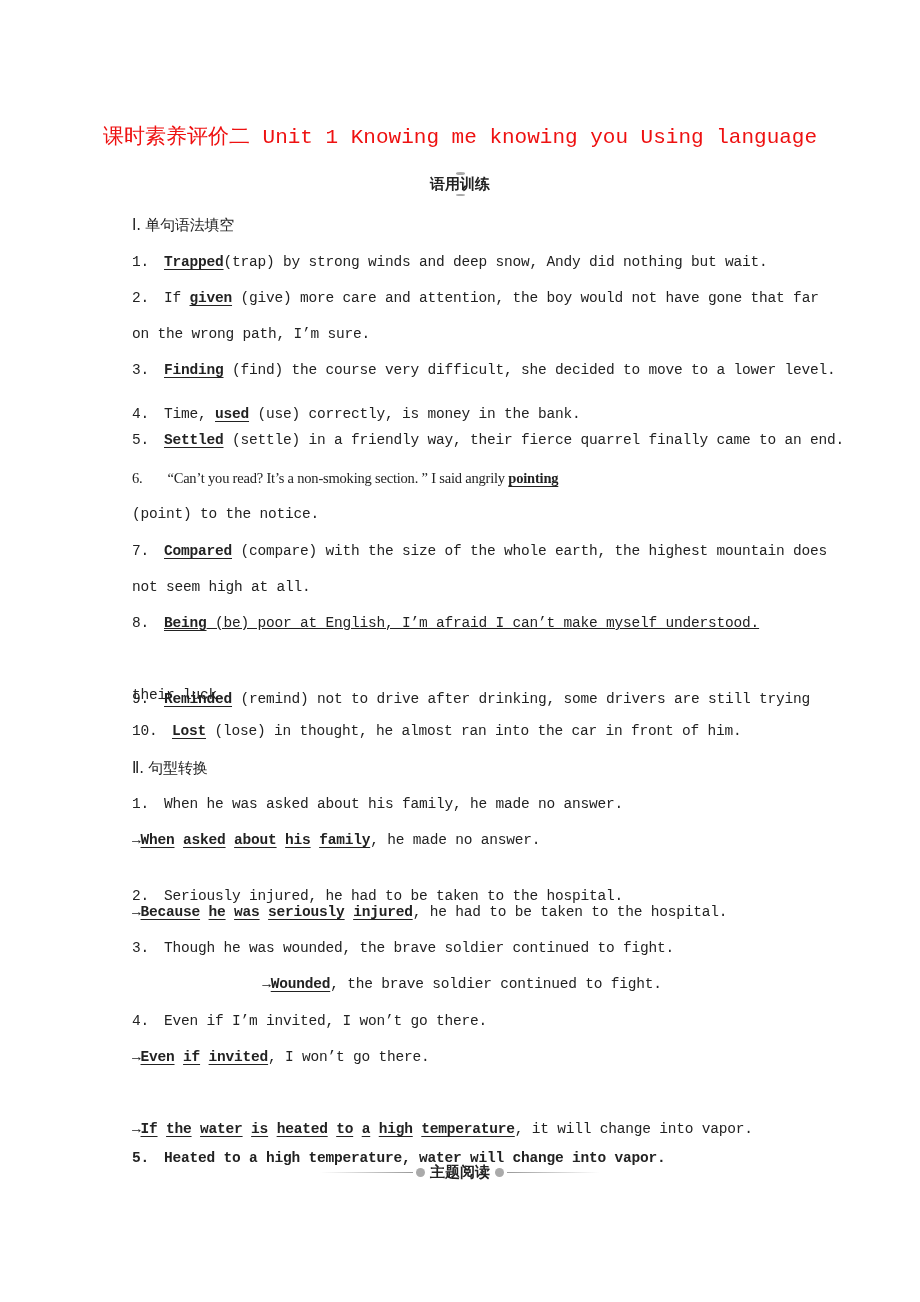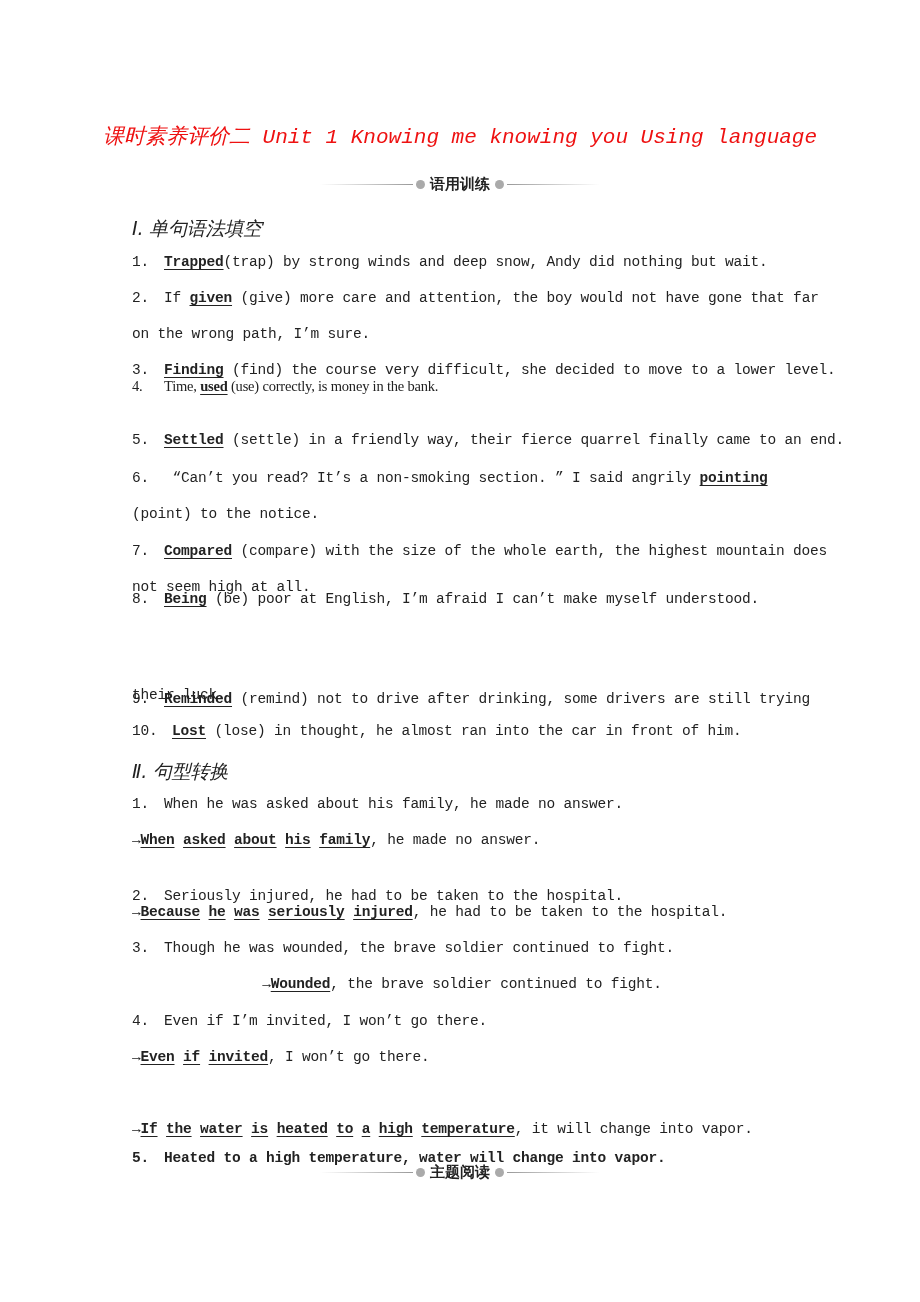--- a/index.html
+++ b/index.html
@@ -1,75 +1,75 @@
 <!DOCTYPE html>
 <html><head>
 <meta charset="utf-8">
 <style>
   html, body { margin: 0; padding: 0; background: #ffffff; }
   body { width: 920px; height: 1302px; position: relative; overflow: hidden;
          font-family: "DejaVu Serif", "Liberation Serif", serif; color: #222; }
   .title { position: absolute; left: 0; width: 920px; top: 122px; text-align: center;
            color: #ee1111; font-family: "Liberation Mono", "DejaVu Sans Mono", monospace;
-           font-size: 21px; letter-spacing: 0px; white-space: nowrap; font-style: italic; }
+           font-size: 21px; letter-spacing: 0px; white-space: nowrap; }
   .section-banner { position: absolute; left: 320px; width: 280px; height: 24px;
                     display: flex; align-items: center; justify-content: center; }
   .banner-line { flex: 1; height: 1px; }
   .banner-line.left { background: linear-gradient(to right, rgba(180,180,180,0), #999); }
   .banner-line.right { background: linear-gradient(to left, rgba(180,180,180,0), #999); }
   .banner-dot { width: 9px; height: 9px; border-radius: 50%; background: #aaa; margin: 0 3px; }
   .banner-label { font-family: "DejaVu Sans", "Liberation Sans", sans-serif; font-weight: bold;
                   font-size: 15px; color: #222; padding: 0 2px; }
   .line { position: absolute; left: 132px; width: 660px; font-size: 14.5px;
           font-family: "Liberation Mono", "DejaVu Sans Mono", monospace;
           white-space: nowrap; color: #222; letter-spacing: -0.2px; }
-  .heading { font-family: "DejaVu Sans", "Liberation Sans", sans-serif; font-size: 19px; font-style: italic; }
+  .heading { font-family: "DejaVu Sans", "Liberation Sans", sans-serif; font-size: 15px; }
   .ans { font-weight: bold; text-decoration: underline; text-underline-offset: 3px; }
   .num { display: inline-block; width: 32px; }
 </style>
 </head>
 <body>
 
 <div class="title">课时素养评价二 Unit 1 Knowing me knowing you Using language</div>
 
-<div class="section-banner" style="top:172px;">
+<div class="section-banner" style="top:172px;flex-direction:column;">
   <div class="banner-line left"></div>
   <div class="banner-dot"></div>
   <span class="banner-label">语用训练</span>
   <div class="banner-dot"></div>
   <div class="banner-line right"></div>
 </div>
 
 <div class="line heading" style="top:216px;">Ⅰ.  单句语法填空</div>
 
 <div class="line" style="top:254px;">
   <span class="num">1.</span><span class="ans">Trapped</span><span>(trap) by strong winds and deep snow,  Andy did nothing but wait.</span>
 </div>
 <div class="line" style="top:290px;">
   <span class="num">2.</span><span>If </span><span class="ans">given</span><span> (give) more care and attention,  the boy would not have gone that far</span>
 </div>
 <div class="line" style="top:326px;">on the wrong path,  I’m sure.</div>
 <div class="line" style="top:362px;">
   <span class="num">3.</span><span class="ans">Finding</span><span> (find) the course very difficult,  she decided to move to a lower level.</span>
 </div>
-<div class="line" style="top:378px;font-family:Liberation Serif, serif;">
+<div class="line" style="top:406px;">
   <span class="num">4.</span><span>Time,  </span><span class="ans">used</span><span> (use) correctly,  is money in the bank.</span>
 </div>
 <div class="line" style="top:432px;">
   <span class="num">5.</span><span class="ans">Settled</span><span> (settle) in a friendly way,  their fierce quarrel finally came to an end.</span>
 </div>
-<div class="line" style="top:470px;">
+<div class="line" style="top:470px;font-family:Liberation Serif, serif;">
   <span class="num">6.</span><span> “Can’t you read?  It’s a non-smoking section.  ” I said angrily </span><span class="ans">pointing</span>
 </div>
 <div class="line" style="top:506px;">(point) to the notice.</div>
 <div class="line" style="top:543px;">
   <span class="num">7.</span><span class="ans">Compared</span><span> (compare) with the size of the whole earth,  the highest mountain does</span>
 </div>
 <div class="line" style="top:579px;">not seem high at all.</div>
-<div class="line" style="top:591px;">
+<div class="line" style="top:615px;text-decoration:underline;">
   <span class="num">8.</span><span class="ans">Being</span><span> (be) poor at English,  I’m afraid I can’t make myself understood.</span>
 </div>
 <div class="line" style="top:651px;margin-top:40px;">
   <span class="num">9.</span><span class="ans">Reminded</span><span> (remind) not to drive after drinking,  some drivers are still trying</span>
 </div>
 <div class="line" style="top:687px;">their luck.</div>
 <div class="line" style="top:723px;">
   <span class="num" style="width:40px;">10.</span><span class="ans">Lost</span><span> (lose) in thought,  he almost ran into the car in front of him.</span>
 </div>
 

